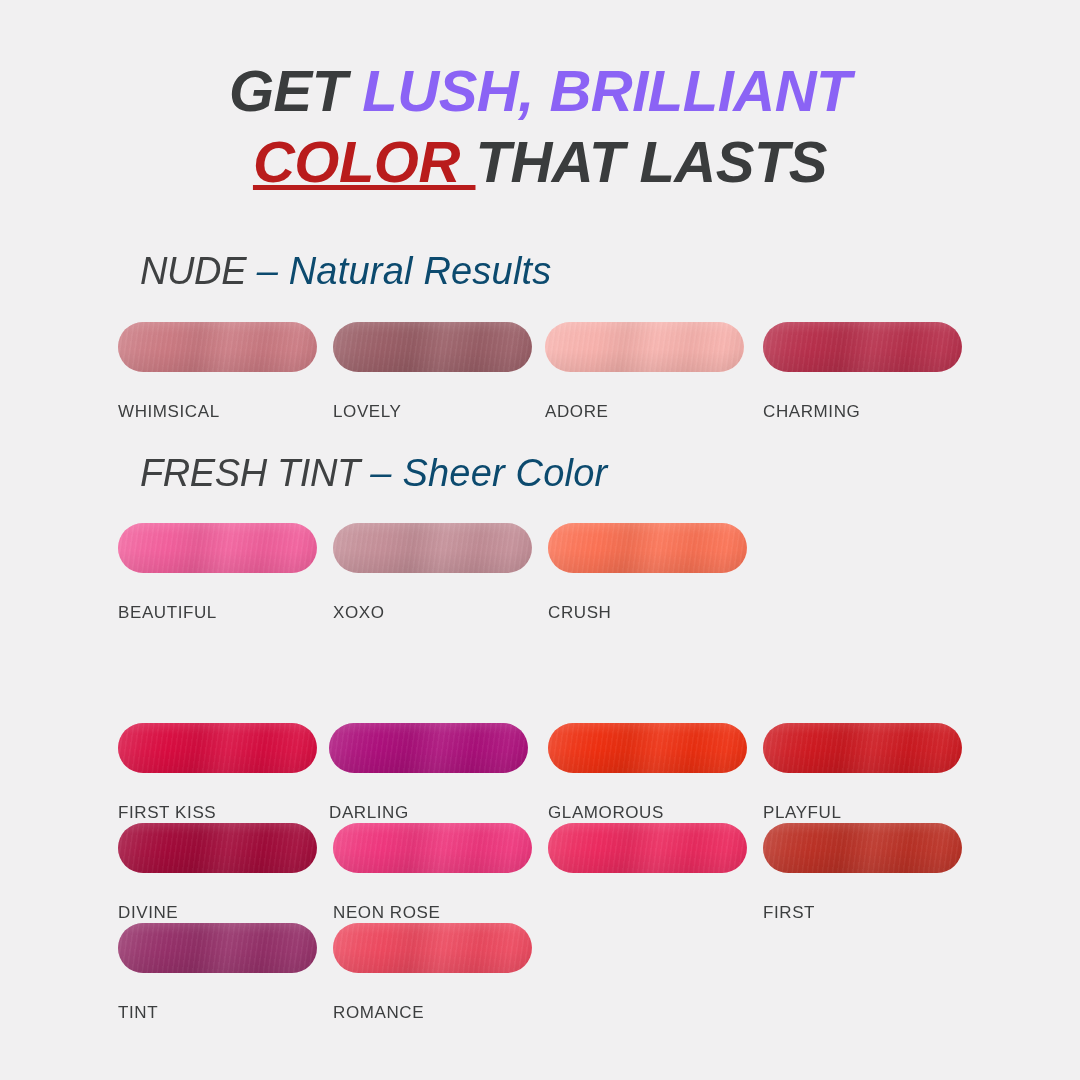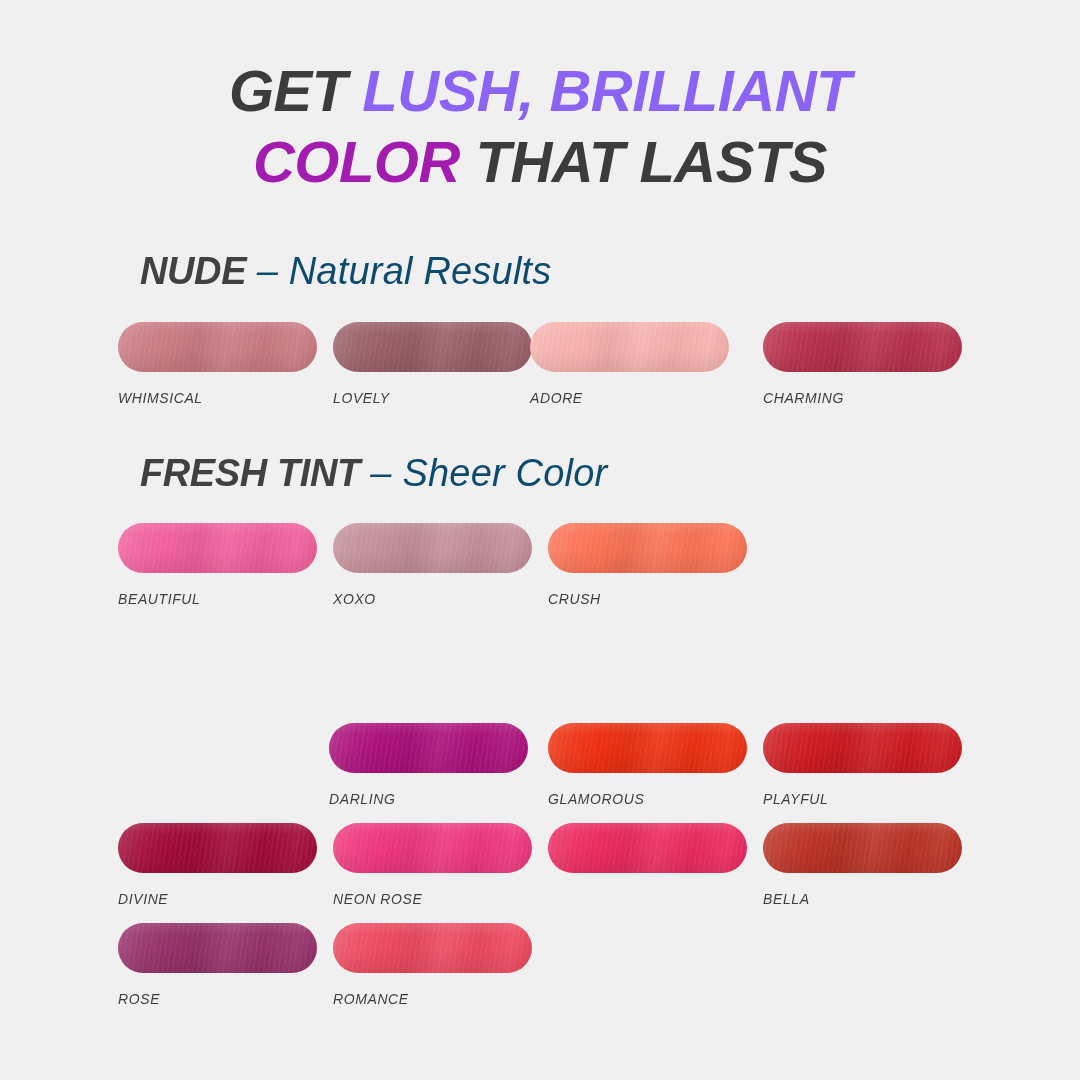--- a/index.html
+++ b/index.html
@@ -45,21 +45,21 @@
   
   .cat-heading {
     position: absolute;
     left: 140px;
     font-size: 38px;
     line-height: 1;
     color: #3f4142;
     white-space: nowrap;
   }
   .cat-heading .cat-name {
-    font-weight: 700;
+    font-weight: 400;
     font-style: italic;
     letter-spacing: -0.4px;
   }
   .cat-heading .cat-desc {
     font-weight: 300;
     font-style: italic;
     color: #0c4a6e;
     letter-spacing: 0.2px;
   }
 
@@ -113,54 +113,53 @@
         rgba(0,0,0,0.00) 55%,
         rgba(0,0,0,0.07) 100%),
       repeating-linear-gradient(98deg,
         rgba(255,255,255,0.045) 0px,
         rgba(255,255,255,0.045) 1px,
         rgba(0,0,0,0.02) 2px,
         rgba(0,0,0,0.00) 5px);
     pointer-events: none;
   }
   .swatch-label {
-    margin-top: 18px;
-    font-size: 14px;
-    font-style: italic;
+    margin-top: 30px;
+    font-size: 17px;
     font-weight: 300;
     letter-spacing: 0.6px;
     color: #3c3e3f;
     white-space: nowrap;
   }
 </style>
 </head>
 <body style="background: rgb(241, 240, 241);">
 
 <div id="page" style="background: rgb(241, 240, 241);">
 
   <div class="headline">
     <span class="hl-line"><span style="color: rgb(58, 60, 61);">GET </span><span class="accent" style="color: rgb(139, 99, 245);">LUSH, BRILLIANT</span></span>
-    <span class="hl-line"><span class="accent" style="color: #a21caf;">COLOR </span><span style="color: rgb(58, 60, 61);">THAT LASTS</span></span>
+    <span class="hl-line"><span class="accent" style="color: #b91c1c; text-decoration: underline;">COLOR </span><span style="color: rgb(58, 60, 61);">THAT LASTS</span></span>
   </div>
 
   <div class="cat-heading" style="top:252px">
     <span class="cat-name">NUDE</span>
     <span class="cat-desc">– Natural Results</span>
   </div>
 
   <div class="swatch-row" style="top:322px">
     <div class="swatch-cell" style="left:0px">
       <div class="swatch" style="background-color: rgb(204, 123, 131);"></div>
       <div class="swatch-label">WHIMSICAL</div>
     </div>
     <div class="swatch-cell" style="left:215px">
       <div class="swatch" style="background-color: rgb(155, 96, 104);"></div>
       <div class="swatch-label">LOVELY</div>
     </div>
-    <div class="swatch-cell" style="left:412px">
+    <div class="swatch-cell" style="left:427px">
       <div class="swatch" style="background-color: rgb(248, 179, 174);"></div>
       <div class="swatch-label">ADORE</div>
     </div>
     <div class="swatch-cell" style="left:645px">
       <div class="swatch" style="background-color: rgb(184, 48, 76);"></div>
       <div class="swatch-label">CHARMING</div>
     </div>
   </div>
 
   <div class="cat-heading" style="top:454px">
@@ -178,20 +177,24 @@
       <div class="swatch-label">XOXO</div>
     </div>
     <div class="swatch-cell" style="left:430px">
       <div class="swatch" style="background-color: rgb(252, 115, 85);"></div>
       <div class="swatch-label">CRUSH</div>
     </div>
   </div>
 
 
   <div class="swatch-row" style="top:723px">
+    <div class="swatch-cell" style="left:0px">
+      <div class="swatch" style="background-color: rgb(218, 13, 65);"></div>
+      <div class="swatch-label">FIRST KISS</div>
+    </div>
     <div class="swatch-cell" style="left:211px">
       <div class="swatch" style="background-color: rgb(173, 16, 124);"></div>
       <div class="swatch-label">DARLING</div>
     </div>
     <div class="swatch-cell" style="left:430px">
       <div class="swatch" style="background-color: rgb(239, 48, 17);"></div>
       <div class="swatch-label">GLAMOROUS</div>
     </div>
     <div class="swatch-cell" style="left:645px">
       <div class="swatch" style="background-color: rgb(207, 26, 33);"></div>
@@ -206,28 +209,28 @@
     </div>
     <div class="swatch-cell" style="left:215px">
       <div class="swatch" style="background-color: rgb(240, 55, 126);"></div>
       <div class="swatch-label">NEON ROSE</div>
     </div>
     <div class="swatch-cell" style="left:430px">
       <div class="swatch" style="background-color: rgb(237, 43, 96);"></div>
     </div>
     <div class="swatch-cell" style="left:645px">
       <div class="swatch" style="background-color: rgb(188, 50, 38);"></div>
-      <div class="swatch-label">BELLA</div>
+      <div class="swatch-label">FIRST</div>
     </div>
   </div>
 
   <div class="swatch-row" style="top:923px">
     <div class="swatch-cell" style="left:0px">
       <div class="swatch" style="background-color: rgb(150, 49, 106);"></div>
-      <div class="swatch-label">ROSE</div>
+      <div class="swatch-label">TINT</div>
     </div>
     <div class="swatch-cell" style="left:215px">
       <div class="swatch" style="background-color: rgb(238, 74, 96);"></div>
       <div class="swatch-label">ROMANCE</div>
     </div>
   </div>
 
 </div>
 
 </body></html>

